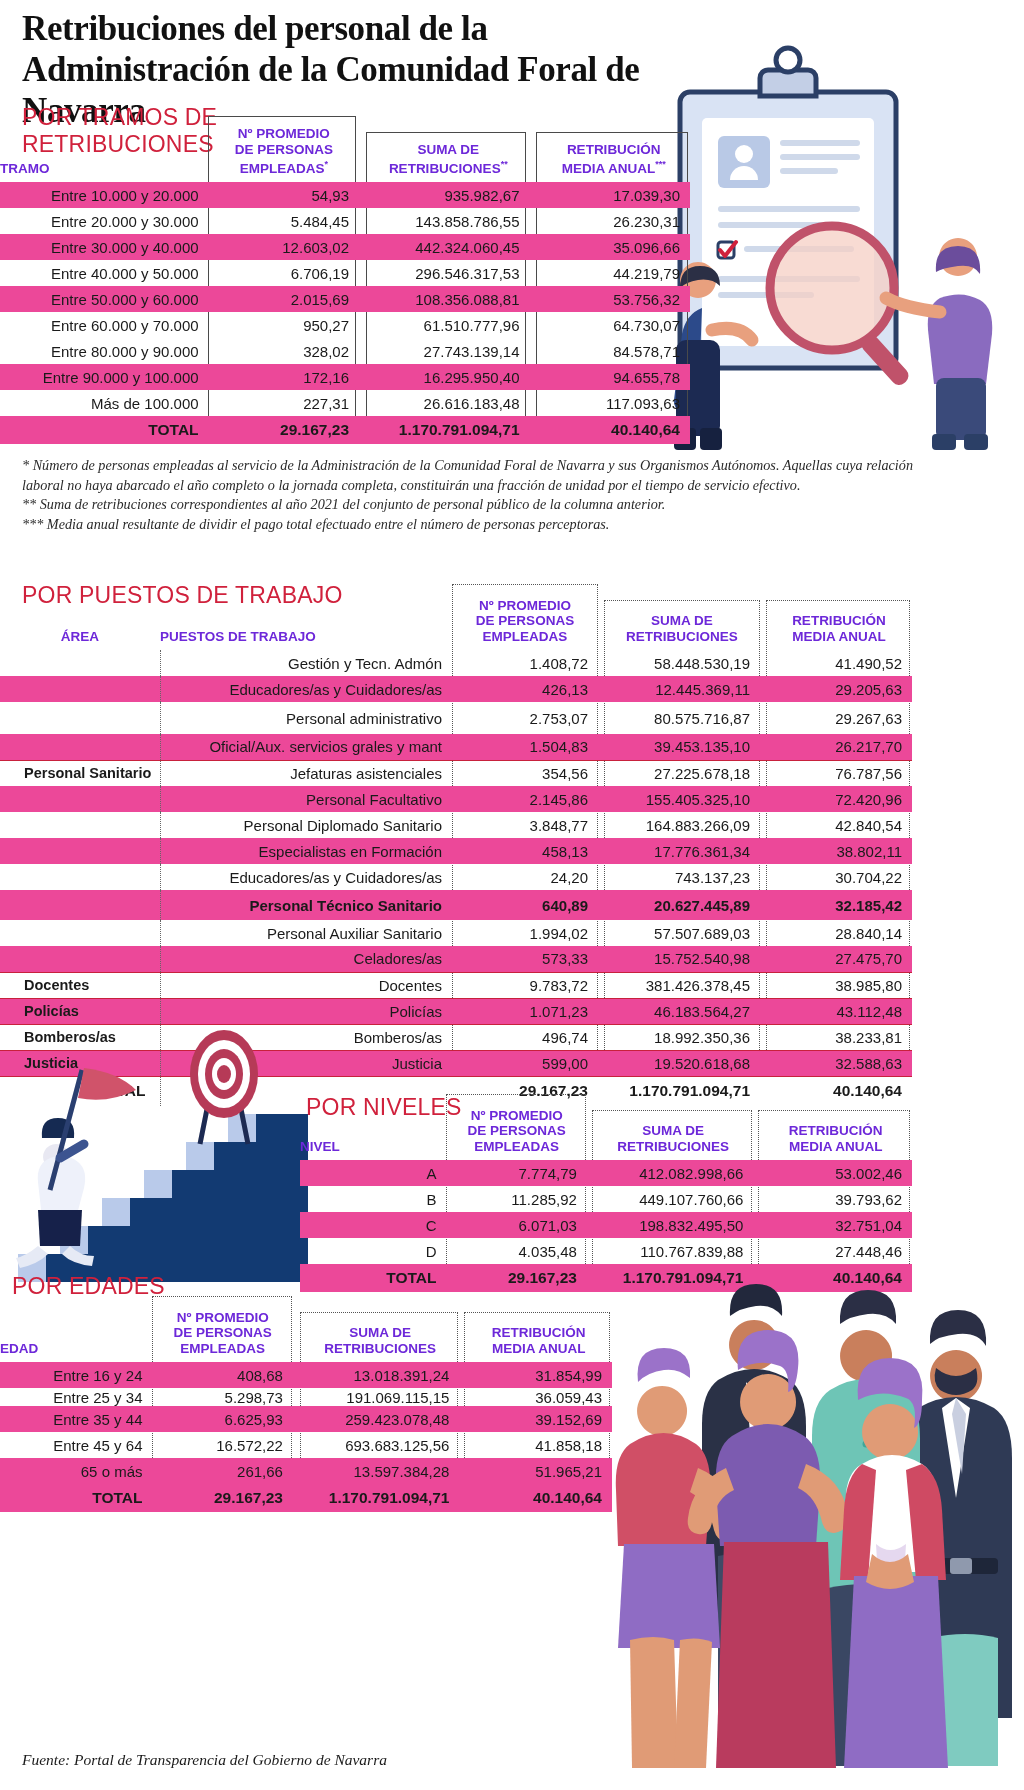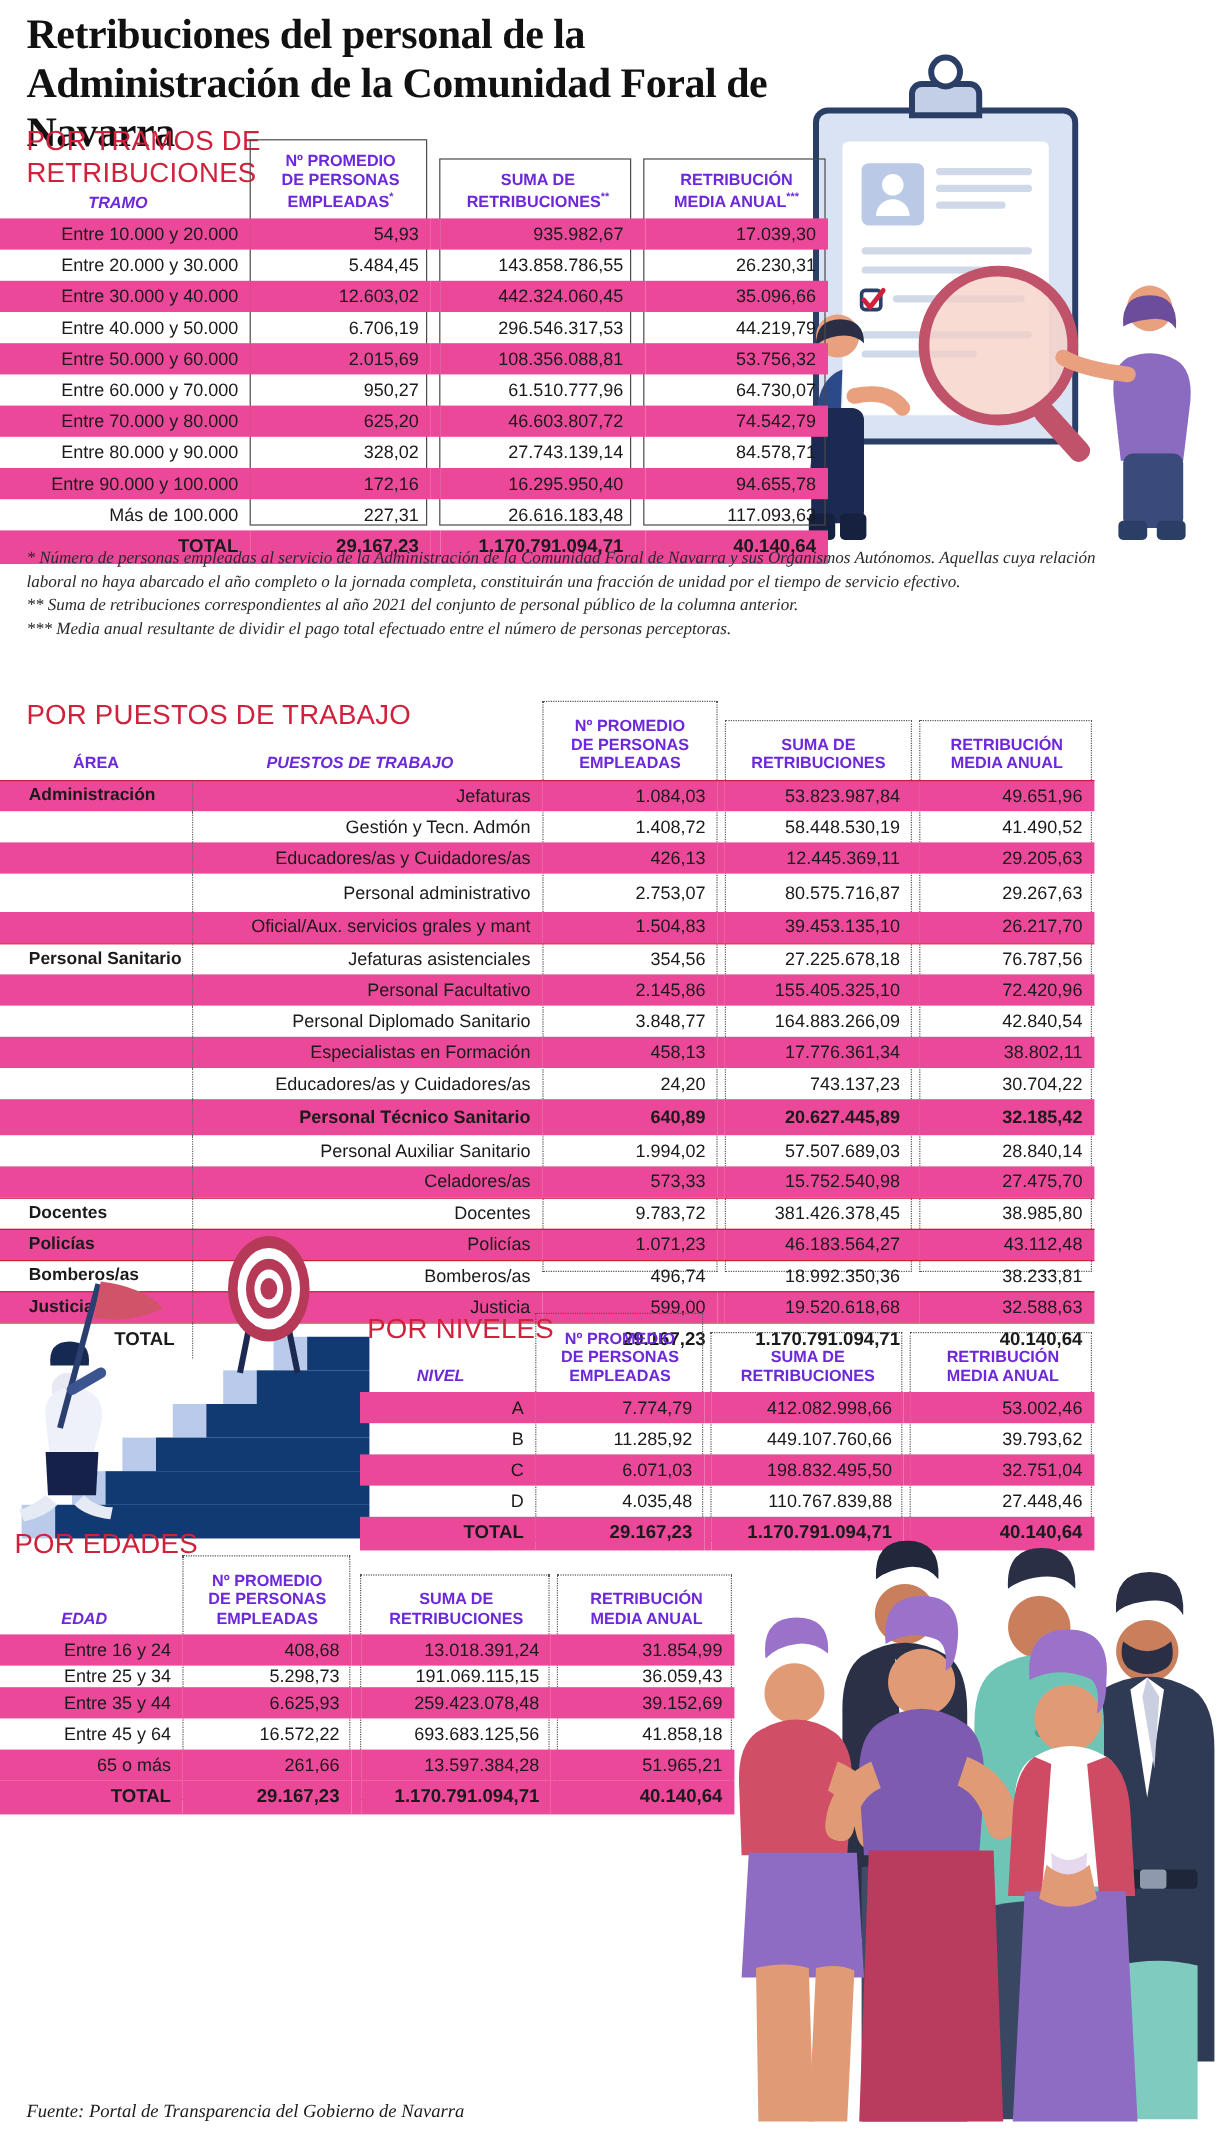--- a/index.html
+++ b/index.html
@@ -32,21 +32,21 @@
   }
 
   
   table { border-collapse: collapse; width: 100%; }
   td, th { padding: 0; }
   .thcell {
     font-weight: bold; font-size: 13.5px; line-height: 15.5px;
     text-align: center; vertical-align: bottom; color: #6d28d9;
     padding-bottom: 6px;
   }
-  .thcell.right { text-align: center; font-style: italic; }
+  .thcell.right { text-align: left; }
   .rowlabel {
     text-align: right; font-size: 15px; color: #1a1a1a;
     padding-right: 10px; white-space: nowrap;
   }
   .num { text-align: right; font-size: 15px; color: #1a1a1a; padding-right: 10px; white-space: nowrap; }
   .zebra { background: #ec4899; }
   .totalrow td { font-weight: bold; font-size: 15.5px; }
   .sup { font-size: 9px; vertical-align: super; }
 
   
@@ -211,28 +211,20 @@
           <td class="num">53.756,32</td>
         </tr>
         <tr style="height: 26px;">
           <td class="rowlabel">Entre 60.000 y 70.000</td>
           <td class="num">950,27</td>
           <td></td>
           <td class="num">61.510.777,96</td>
           <td></td>
           <td class="num">64.730,07</td>
         </tr>
-        <tr class="zebra" style="height: 26px;">
-          <td class="rowlabel">Entre 70.000 y 80.000</td>
-          <td class="num">625,20</td>
-          <td></td>
-          <td class="num">46.603.807,72</td>
-          <td></td>
-          <td class="num">74.542,79</td>
-        </tr>
         <tr style="height: 26px;">
           <td class="rowlabel">Entre 80.000 y 90.000</td>
           <td class="num">328,02</td>
           <td></td>
           <td class="num">27.743.139,14</td>
           <td></td>
           <td class="num">84.578,71</td>
         </tr>
         <tr class="zebra" style="height: 26px;">
           <td class="rowlabel">Entre 90.000 y 100.000</td>
@@ -298,29 +290,20 @@
           <div>RETRIBUCIONES</div>
         </th>
         <th></th>
         <th class="thcell">
           <div>RETRIBUCIÓN</div>
           <div>MEDIA ANUAL</div>
         </th>
       </tr>
     </thead>
     <tbody>
-        <tr class="zebra" style="height: 26px; border-top: 1.4px solid rgb(200, 33, 60);">
-          <td class="area-label">Administración</td>
-          <td class="rowlabel vdot">Jefaturas</td>
-          <td class="num">1.084,03</td>
-          <td></td>
-          <td class="num">53.823.987,84</td>
-          <td></td>
-          <td class="num">49.651,96</td>
-        </tr>
         <tr style="height: 26px;">
           <td class="area-label"></td>
           <td class="rowlabel vdot">Gestión y Tecn. Admón</td>
           <td class="num">1.408,72</td>
           <td></td>
           <td class="num">58.448.530,19</td>
           <td></td>
           <td class="num">41.490,52</td>
         </tr>
         <tr class="zebra" style="height: 26px;">

